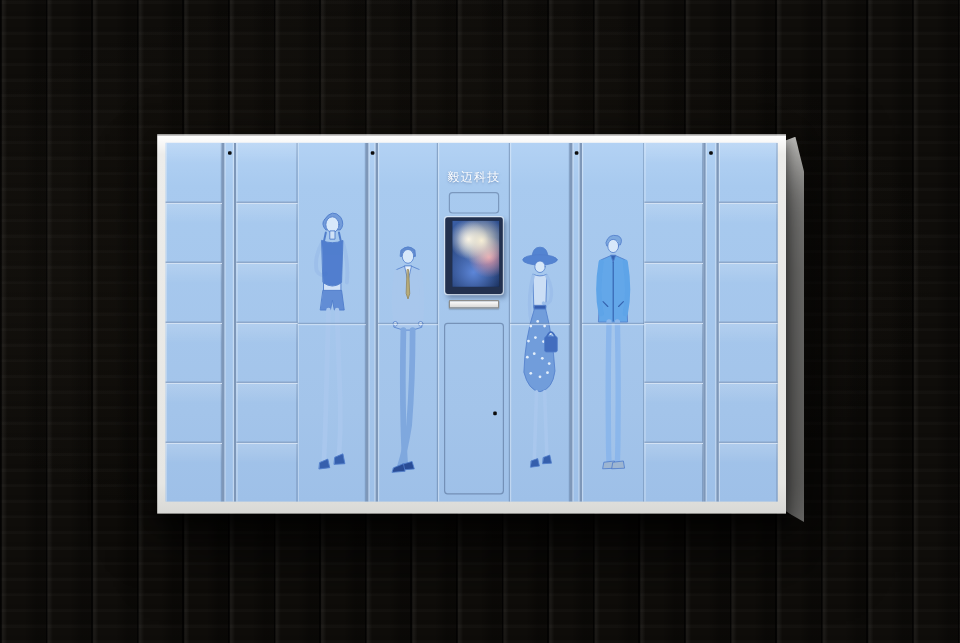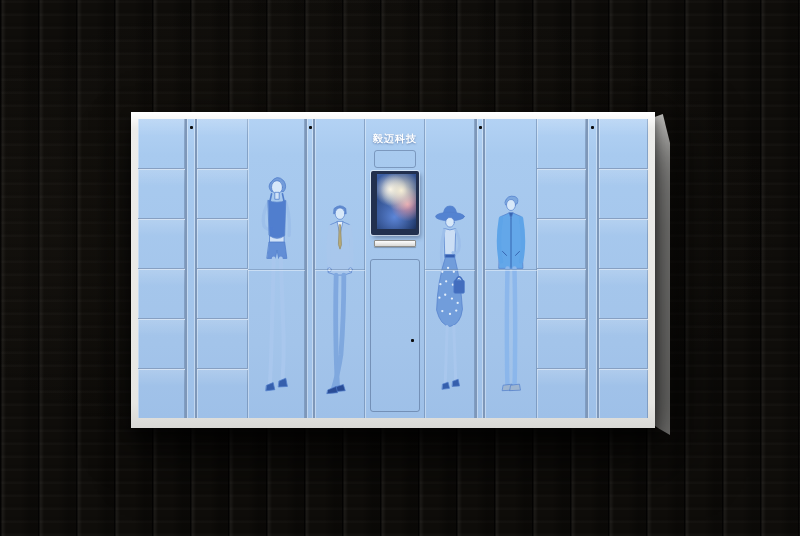--- a/index.html
+++ b/index.html
@@ -57,21 +57,21 @@
   
   .tall{overflow:hidden;}
   .tall::after{
     content:"";position:absolute;left:0;right:0;top:50%;height:1px;
     background:rgba(110,135,170,.5);box-shadow:0 1px 0 rgba(232,241,251,.55);
   }
   .tall .figure{position:absolute;left:50%;bottom:4%;transform:translateX(-50%);height:86%;width:96%;}
   
   .console{display:flex;flex-direction:column;align-items:center;}
   .logo{
-    margin-top:15px;font-size:10px;font-weight:bold;line-height:1;
+    margin-top:25px;font-size:10px;font-weight:normal;line-height:1;
     color:var(--logo-color,#fff);letter-spacing:1px;white-space:nowrap;
     text-shadow:0 1px 2px rgba(70,100,150,.65);
   }
   .sign-panel{width:40px;height:16px;margin-top:6px;border:1px solid rgba(86,112,150,.55);border-radius:3px;}
   .screen-bezel{
     margin-top:3px;width:48px;height:64px;box-sizing:border-box;
     background:#0f1b33;border:3px solid var(--screen-bezel,#22304e);
     border-left-width:6px;border-bottom-width:6px;border-radius:2px;
     box-shadow:0 0 0 1px rgba(255,255,255,.55), 2px 3px 4px rgba(40,60,95,.45);
   }

